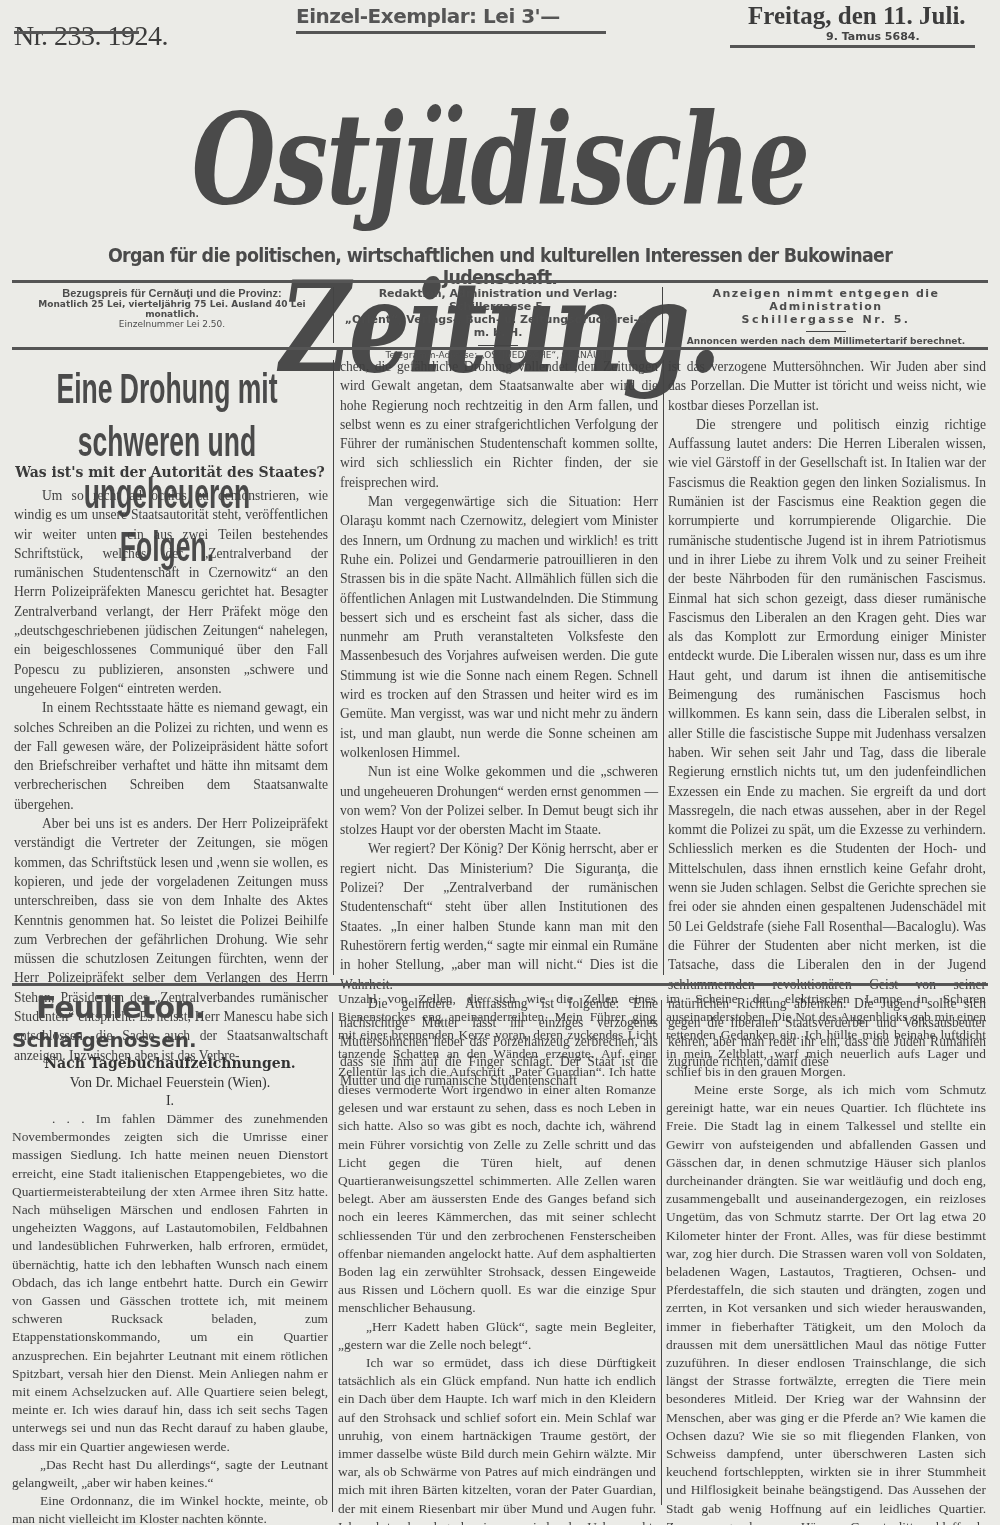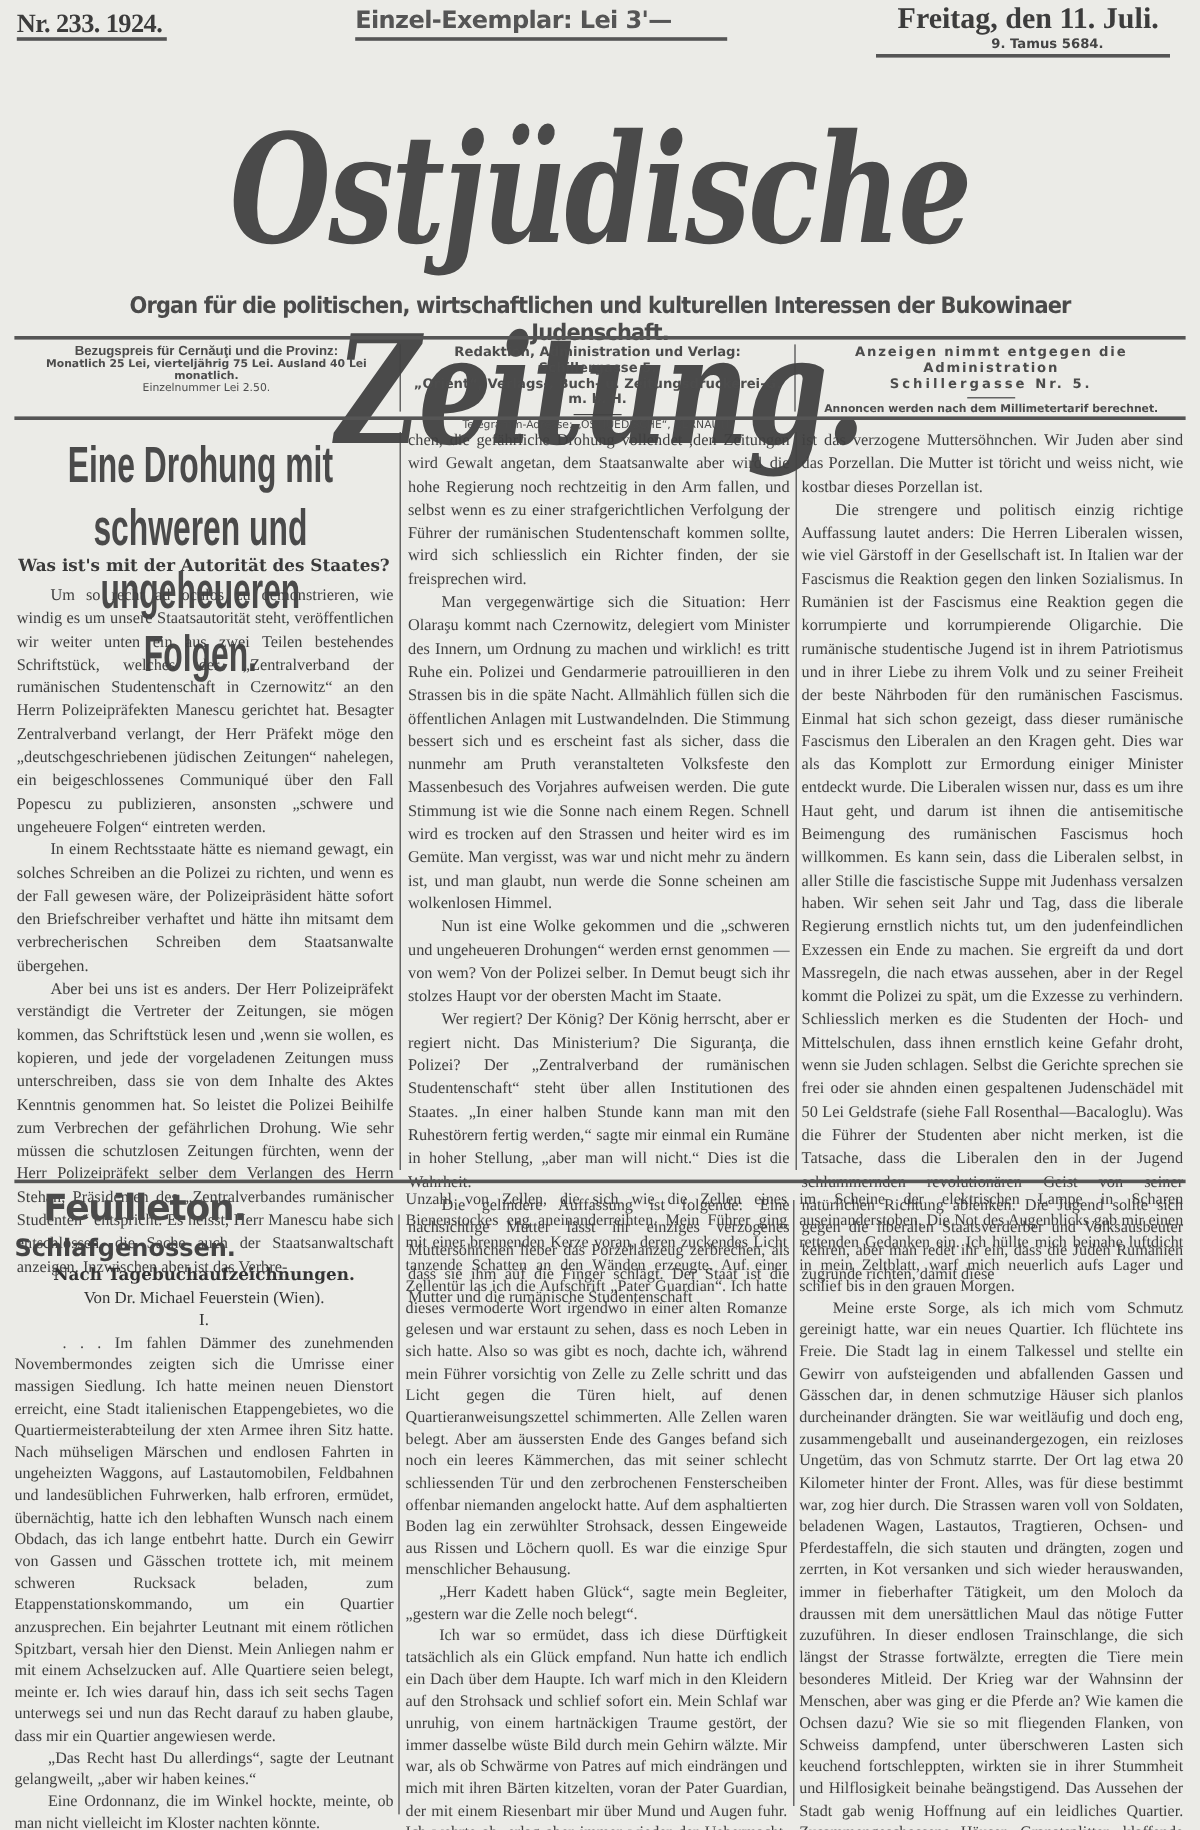--- a/index.html
+++ b/index.html
@@ -6,21 +6,21 @@
   body {
     width:1000px; height:1525px; overflow:hidden;
     background:#ebebe7;
     color:#3a3a3a;
     font-family:"DejaVu Serif", serif;
     position:relative;
   }
   .abs { position:absolute; }
   .rule { position:absolute; background:#555; }
   .topline { font-family:"Liberation Serif", serif; color:#3c3c3c; }
-  #issue-no { left:14px; top:7px; font-size:22px; font-weight:bold; letter-spacing:-0.5px; }
+  #issue-no { left:14px; top:20px; font-size:28px; font-weight:normal; letter-spacing:-0.5px; }
   #price { left:296px; top:4px; font-size:20px; font-weight:bold; font-family:"DejaVu Sans", sans-serif; letter-spacing:-0.5px; color:#555; }
   #date { left:748px; top:2px; font-size:25px; font-weight:bold;text-align:center; }
   #hebdate { left:826px; top:30px; font-size:11px; font-weight:bold; font-family:"DejaVu Sans", sans-serif; color:#444; }
   #masthead {
     left:60px; top:75px; width:880px; text-align:center;
     font-family:"DejaVu Serif", serif; font-weight:bold;
     font-size:112px; line-height:150px; color:#4a4a4a;
     transform:scaleX(0.86) scaleY(1.12); transform-origin:center top;
     letter-spacing:-2px; font-style:italic;
   }

